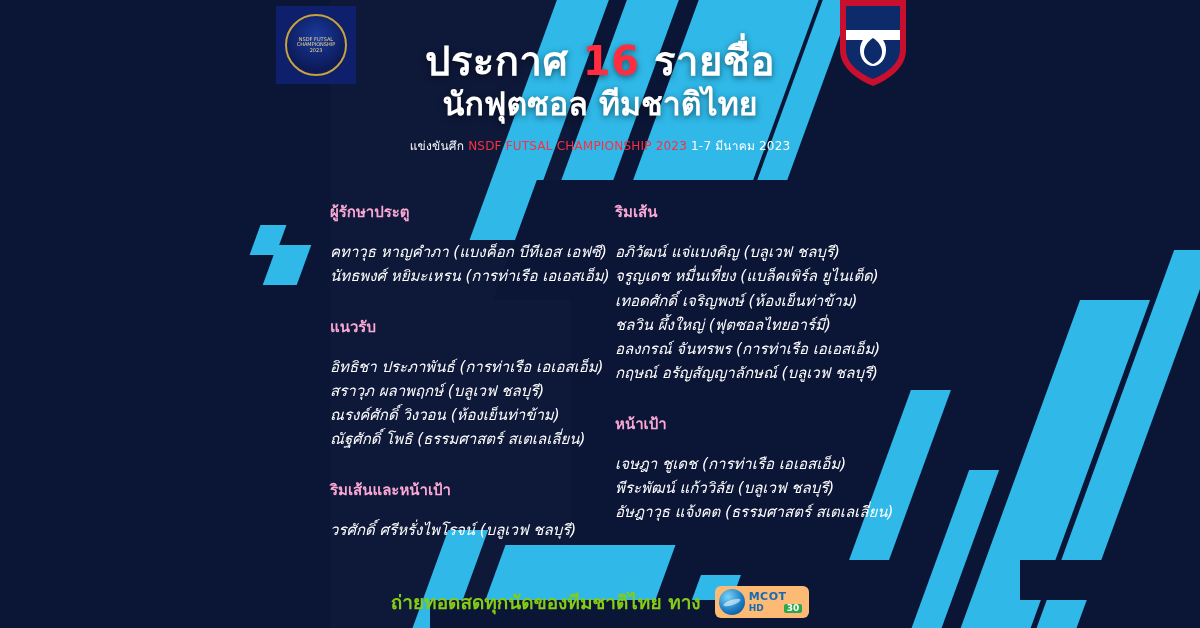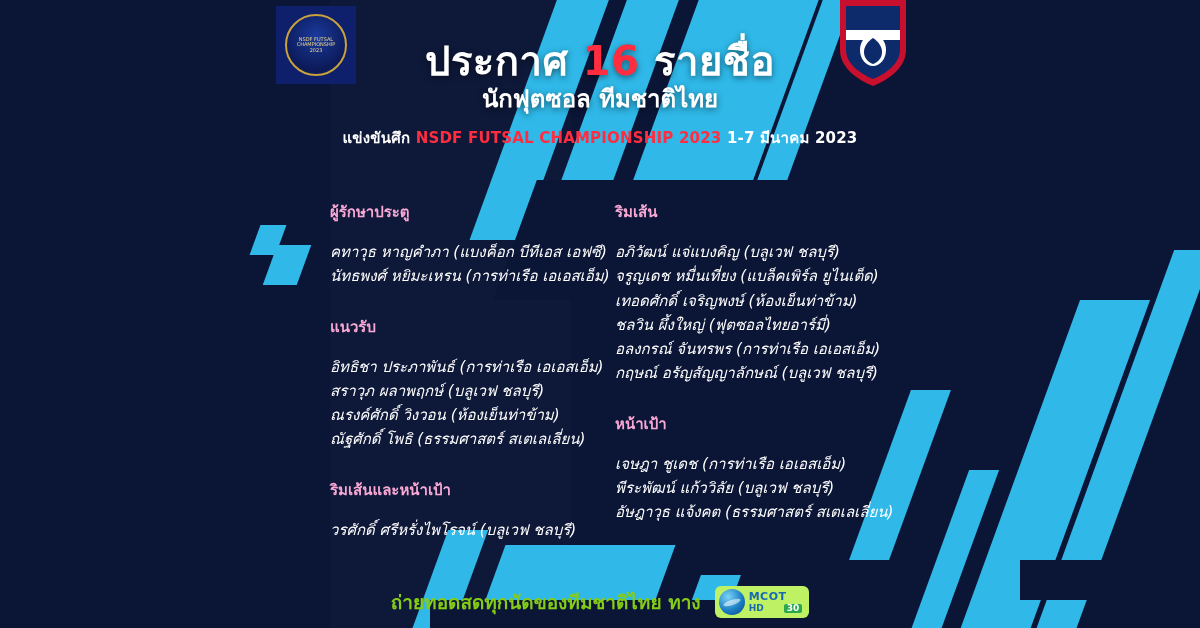--- a/index.html
+++ b/index.html
@@ -76,27 +76,27 @@
     position: absolute; left: 0; top: 36px; width: 1200px;
     text-align: center; z-index: 5;
   }
   .title-line1 {
     font-size: 40px; font-weight: bold; color: #ffffff;
     letter-spacing: .5px; line-height: 1.25;
     text-shadow: 0 2px 6px rgba(0,0,0,.5);
   }
   .title-line1 .num { color: #ff2d3f; }
   .title-line2 {
-    font-size: 24px; font-weight: bold; color: #ffffff;
+    font-size: 32px; font-weight: bold; color: #ffffff;
     line-height: 1.25; margin-top: -2px;
     text-shadow: 0 2px 6px rgba(0,0,0,.5);
   }
   .subtitle {
     margin-top: 12px;
-    font-size: 15px; color: #ffffff; font-weight: bold;
+    font-size: 12px; color: #ffffff; font-weight: normal;
     letter-spacing: .2px;
   }
   .subtitle .hl { color: #ff2d3f; }
 
   
   .columns {
     position: absolute; left: 0; top: 200px; width: 1200px;
     z-index: 6;
     display: flex;
     padding-left: 330px;
@@ -120,21 +120,21 @@
   .footer {
     position: absolute; left: 0; bottom: 10px; width: 1200px;
     z-index: 7;
     display: flex; align-items: center; justify-content: center; gap: 14px;
   }
   .footer-text {
     color: #84cc16; font-size: 19px; font-weight: bold;
   }
   .mcot {
     display: flex; align-items: center; gap: 4px;
-    background: #bef264; border-radius: 6px; padding: 3px 7px 3px 4px;
+    background: #fdba74; border-radius: 6px; padding: 3px 7px 3px 4px;
   }
   .mcot-globe {
     width: 26px; height: 26px; border-radius: 50%;
     background: radial-gradient(circle at 35% 30%, #7cd4f7 0%, #1b7fc4 55%, #0d3f86 100%);
     position: relative; flex: none;
   }
   .mcot-globe::after {
     content: ""; position: absolute; left: 4px; top: 11px;
     width: 18px; height: 5px; border-radius: 50%;
     background: rgba(255,255,255,.55); transform: rotate(-18deg);

